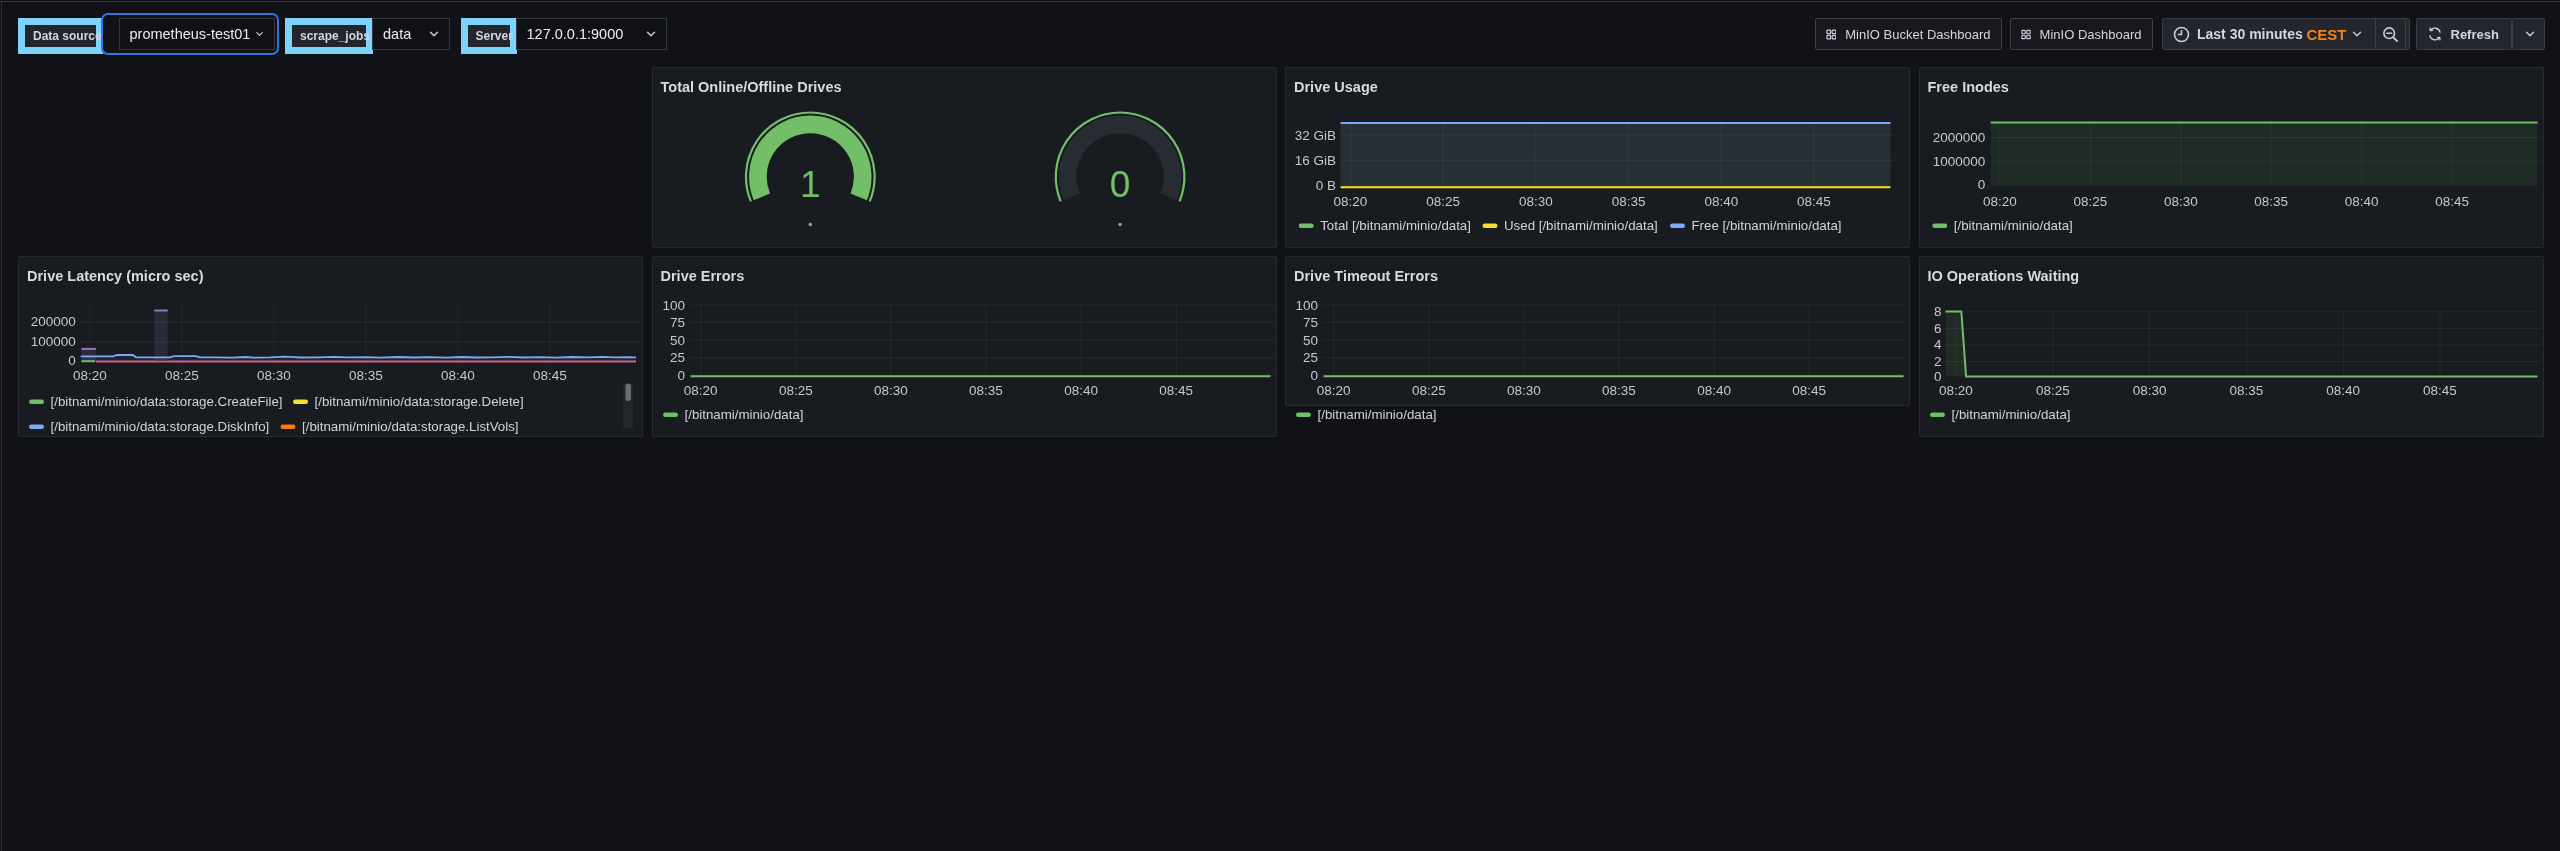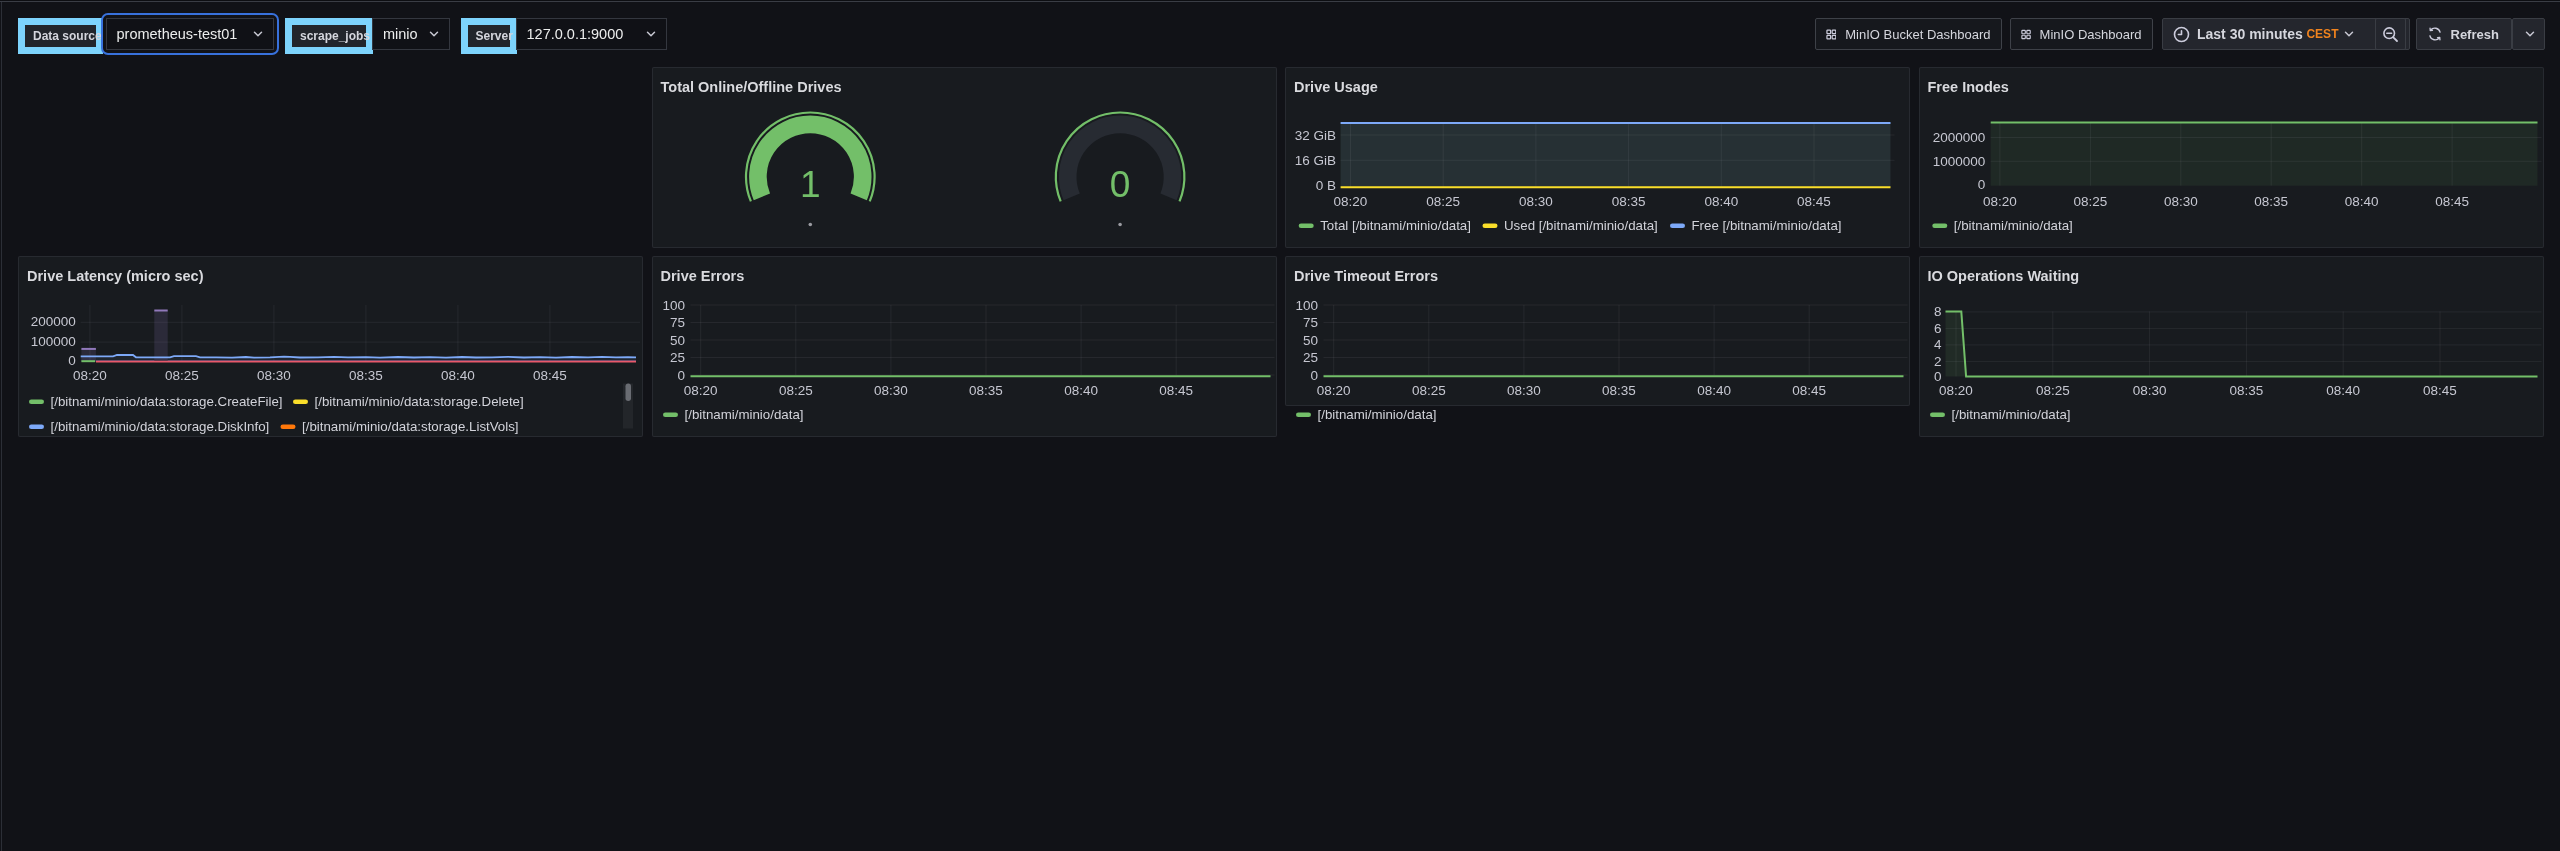--- a/index.html
+++ b/index.html
@@ -22,32 +22,32 @@
 .ptitle{position:absolute;left:9px;top:12px;font-size:14.5px;font-weight:700;color:#d9dade;letter-spacing:0;line-height:17px}
 svg text{font-family:"Liberation Sans",sans-serif}
 </style></head>
 <body>
 <div id="root" style="position:absolute;inset:0;will-change:transform">
 <div class="hline0"></div>
     <div class="hline"></div>
     <div class="vline"></div>
     <div class="grp" style="left:18px">
       <div class="lab" style="width:84.5px">Data source</div>
-      <div class="sel" style="width:168px;margin-left:3px">
+      <div class="sel" style="width:156px;margin-left:16px">
         <span class="selv">prometheus-test01</span>
         <svg width="14" height="14" viewBox="0 0 16 16" style="margin-left:4px">
           <path d="M4 6 L8 10 L12 6" stroke="#c8c9d3" stroke-width="1.7" fill="none" stroke-linecap="round" stroke-linejoin="round"></path>
         </svg>
       </div>
       <div class="focus"></div>
     </div>
     <div class="grp" style="left:285px">
       <div class="lab" style="width:88px">scrape_jobs</div>
       <div class="sel" style="width:78px">
-        <span class="selv">minio</span>
+        <span class="selv">data</span>
         <svg width="14" height="14" viewBox="0 0 16 16" style="margin-left:4px">
           <path d="M4 6 L8 10 L12 6" stroke="#c8c9d3" stroke-width="1.7" fill="none" stroke-linecap="round" stroke-linejoin="round"></path>
         </svg>
       </div>
     </div>
     <div class="grp" style="left:460.5px">
       <div class="lab" style="width:56px">Server</div>
       <div class="sel" style="width:151.5px">
         <span class="selv">127.0.0.1:9000</span>
         <svg width="14" height="14" viewBox="0 0 16 16" style="margin-left:4px">
@@ -67,21 +67,21 @@
         <g stroke="#ccccdc" stroke-width="1.8" fill="none">
           <rect x="1.4" y="1.4" width="5.4" height="5.4" rx="1"></rect>
           <rect x="9.2" y="1.4" width="5.4" height="5.4" rx="1"></rect>
           <rect x="1.4" y="9.2" width="5.4" height="5.4" rx="1"></rect>
           <rect x="9.2" y="9.2" width="5.4" height="5.4" rx="1"></rect>
         </g>
       </svg>MinIO Dashboard</div>
     <div class="btn gray" style="left:2162px;width:248px"><svg width="17" height="17" viewBox="0 0 17 17" style="margin-right:7px">
         <circle cx="8.5" cy="8.5" r="7" stroke="#ccccdc" stroke-width="1.6" fill="none"></circle>
         <path d="M8.5 4.8 V8.5 H5.4" stroke="#ccccdc" stroke-width="1.6" fill="none" stroke-linecap="round" stroke-linejoin="round"></path>
-      </svg><b style="font-size:14px">Last 30 minutes</b>&nbsp;<span style="color:#f0831e;font-weight:700;font-size:12px">CEST</span><svg width="14" height="14" viewBox="0 0 16 16" style="margin-left:4px">
+      </svg><b style="font-size:14px">Last 30 minutes</b>&nbsp;<span style="color:#f0831e;font-weight:700;font-size:15px">CEST</span><svg width="14" height="14" viewBox="0 0 16 16" style="margin-left:4px">
         <path d="M4 6 L8 10 L12 6" stroke="#c8c9d3" stroke-width="1.7" fill="none" stroke-linecap="round" stroke-linejoin="round"></path>
       </svg></div>
     <div class="btn gray icon" style="left:2374.5px;width:31.5px">
       <svg width="17" height="17" viewBox="0 0 17 17">
         <circle cx="7.2" cy="7.2" r="5.3" stroke="#ccccdc" stroke-width="1.6" fill="none"></circle>
         <line x1="11.3" y1="11.3" x2="15" y2="15" stroke="#ccccdc" stroke-width="1.8" stroke-linecap="round"></line>
         <line x1="4.8" y1="7.2" x2="9.6" y2="7.2" stroke="#ccccdc" stroke-width="1.6" stroke-linecap="round"></line>
       </svg>
     </div>
     <div class="btn gray" style="left:2415.5px;width:96px">

